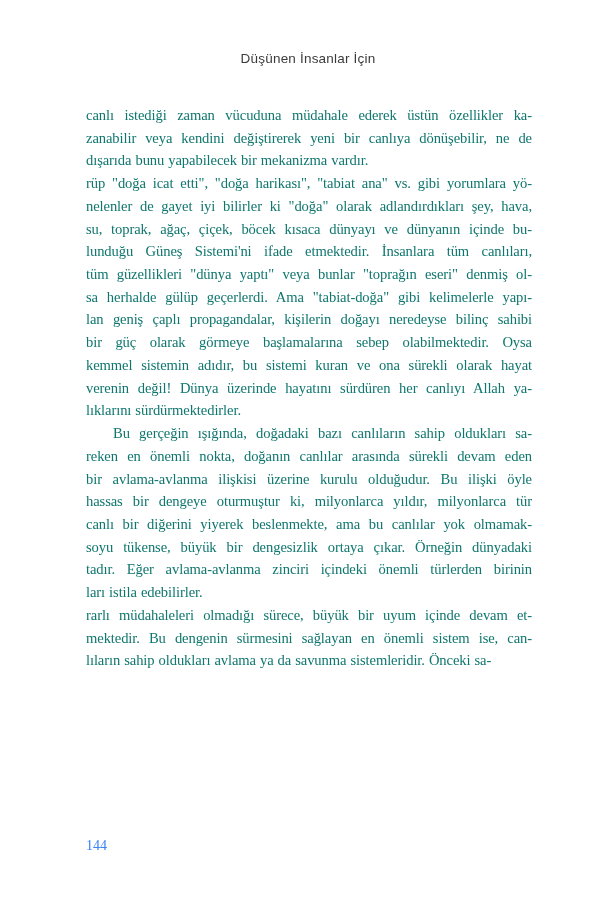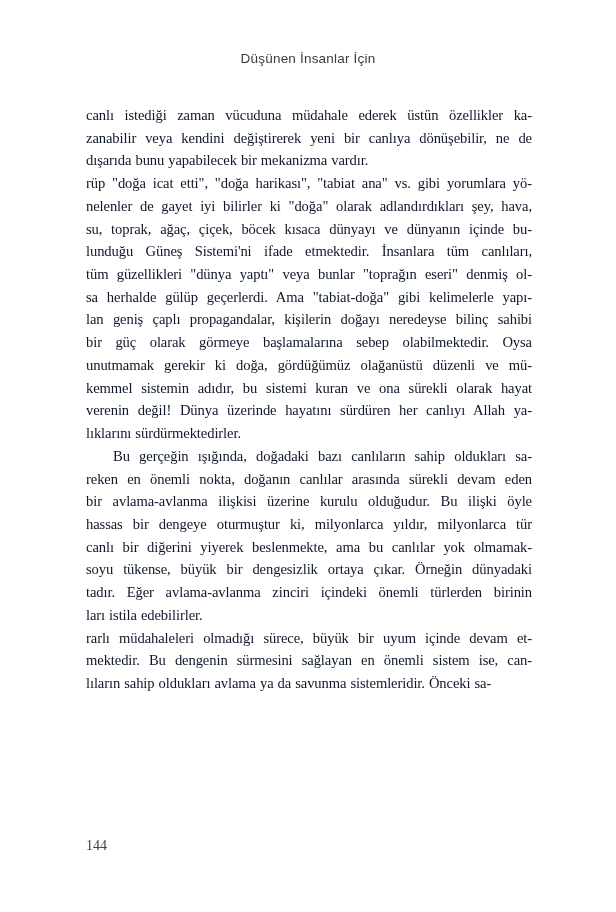--- a/index.html
+++ b/index.html
@@ -29,38 +29,38 @@
 
   .body-text {
     position: absolute;
     top: 104px;
     left: 86px;
     width: 446px;
     font-size: 14.6px;
     line-height: 22.73px;
     letter-spacing: -0.1px;
     word-spacing: 0.5px;
-    color: #0f172a;
+    color: #0f766e;
   }
 
   .line {
     text-align: justify;
     text-align-last: justify;
     height: 22.73px;
     overflow: visible;
   }
   .line.last { text-align-last: left; }
   .line.indent { text-indent: 27px; }
 
   .page-number {
     position: absolute;
     top: 838px;
     left: 86px;
     font-size: 14px;
-    color: #404040;
+    color: #3b82f6;
     text-align: right;
   }
 </style>
 </head>
 <body>
 
 <div class="page">
   <div class="running-header">Düşünen İnsanlar İçin</div>
 
   <div class="body-text" id="body-text">
@@ -68,21 +68,20 @@
       <div class="line">zanabilir veya kendini değiştirerek yeni bir canlıya dönüşebilir, ne de</div>
       <div class="line last">dışarıda bunu yapabilecek bir mekanizma vardır.</div>
       <div class="line">rüp "doğa icat etti", "doğa harikası", "tabiat ana" vs. gibi yorumlara yö-</div>
       <div class="line">nelenler de gayet iyi bilirler ki "doğa" olarak adlandırdıkları şey, hava,</div>
       <div class="line">su, toprak, ağaç, çiçek, böcek kısaca dünyayı ve dünyanın içinde bu-</div>
       <div class="line">lunduğu Güneş Sistemi'ni ifade etmektedir. İnsanlara tüm canlıları,</div>
       <div class="line">tüm güzellikleri "dünya yaptı" veya bunlar "toprağın eseri" denmiş ol-</div>
       <div class="line">sa herhalde gülüp geçerlerdi. Ama "tabiat-doğa" gibi kelimelerle yapı-</div>
       <div class="line">lan geniş çaplı propagandalar, kişilerin doğayı neredeyse bilinç sahibi</div>
       <div class="line">bir güç olarak görmeye başlamalarına sebep olabilmektedir. Oysa</div>
-      <div class="line">unutmamak gerekir ki doğa, gördüğümüz olağanüstü düzenli ve mü-</div>
       <div class="line">kemmel sistemin adıdır, bu sistemi kuran ve ona sürekli olarak hayat</div>
       <div class="line">verenin değil! Dünya üzerinde hayatını sürdüren her canlıyı Allah ya-</div>
       <div class="line last">lıklarını sürdürmektedirler.</div>
       <div class="line indent">Bu gerçeğin ışığında, doğadaki bazı canlıların sahip oldukları sa-</div>
       <div class="line">reken en önemli nokta, doğanın canlılar arasında sürekli devam eden</div>
       <div class="line">bir avlama-avlanma ilişkisi üzerine kurulu olduğudur. Bu ilişki öyle</div>
       <div class="line">hassas bir dengeye oturmuştur ki, milyonlarca yıldır, milyonlarca tür</div>
       <div class="line">canlı bir diğerini yiyerek beslenmekte, ama bu canlılar yok olmamak-</div>
       <div class="line">soyu tükense, büyük bir dengesizlik ortaya çıkar. Örneğin dünyadaki</div>
       <div class="line">tadır. Eğer avlama-avlanma zinciri içindeki önemli türlerden birinin</div>

